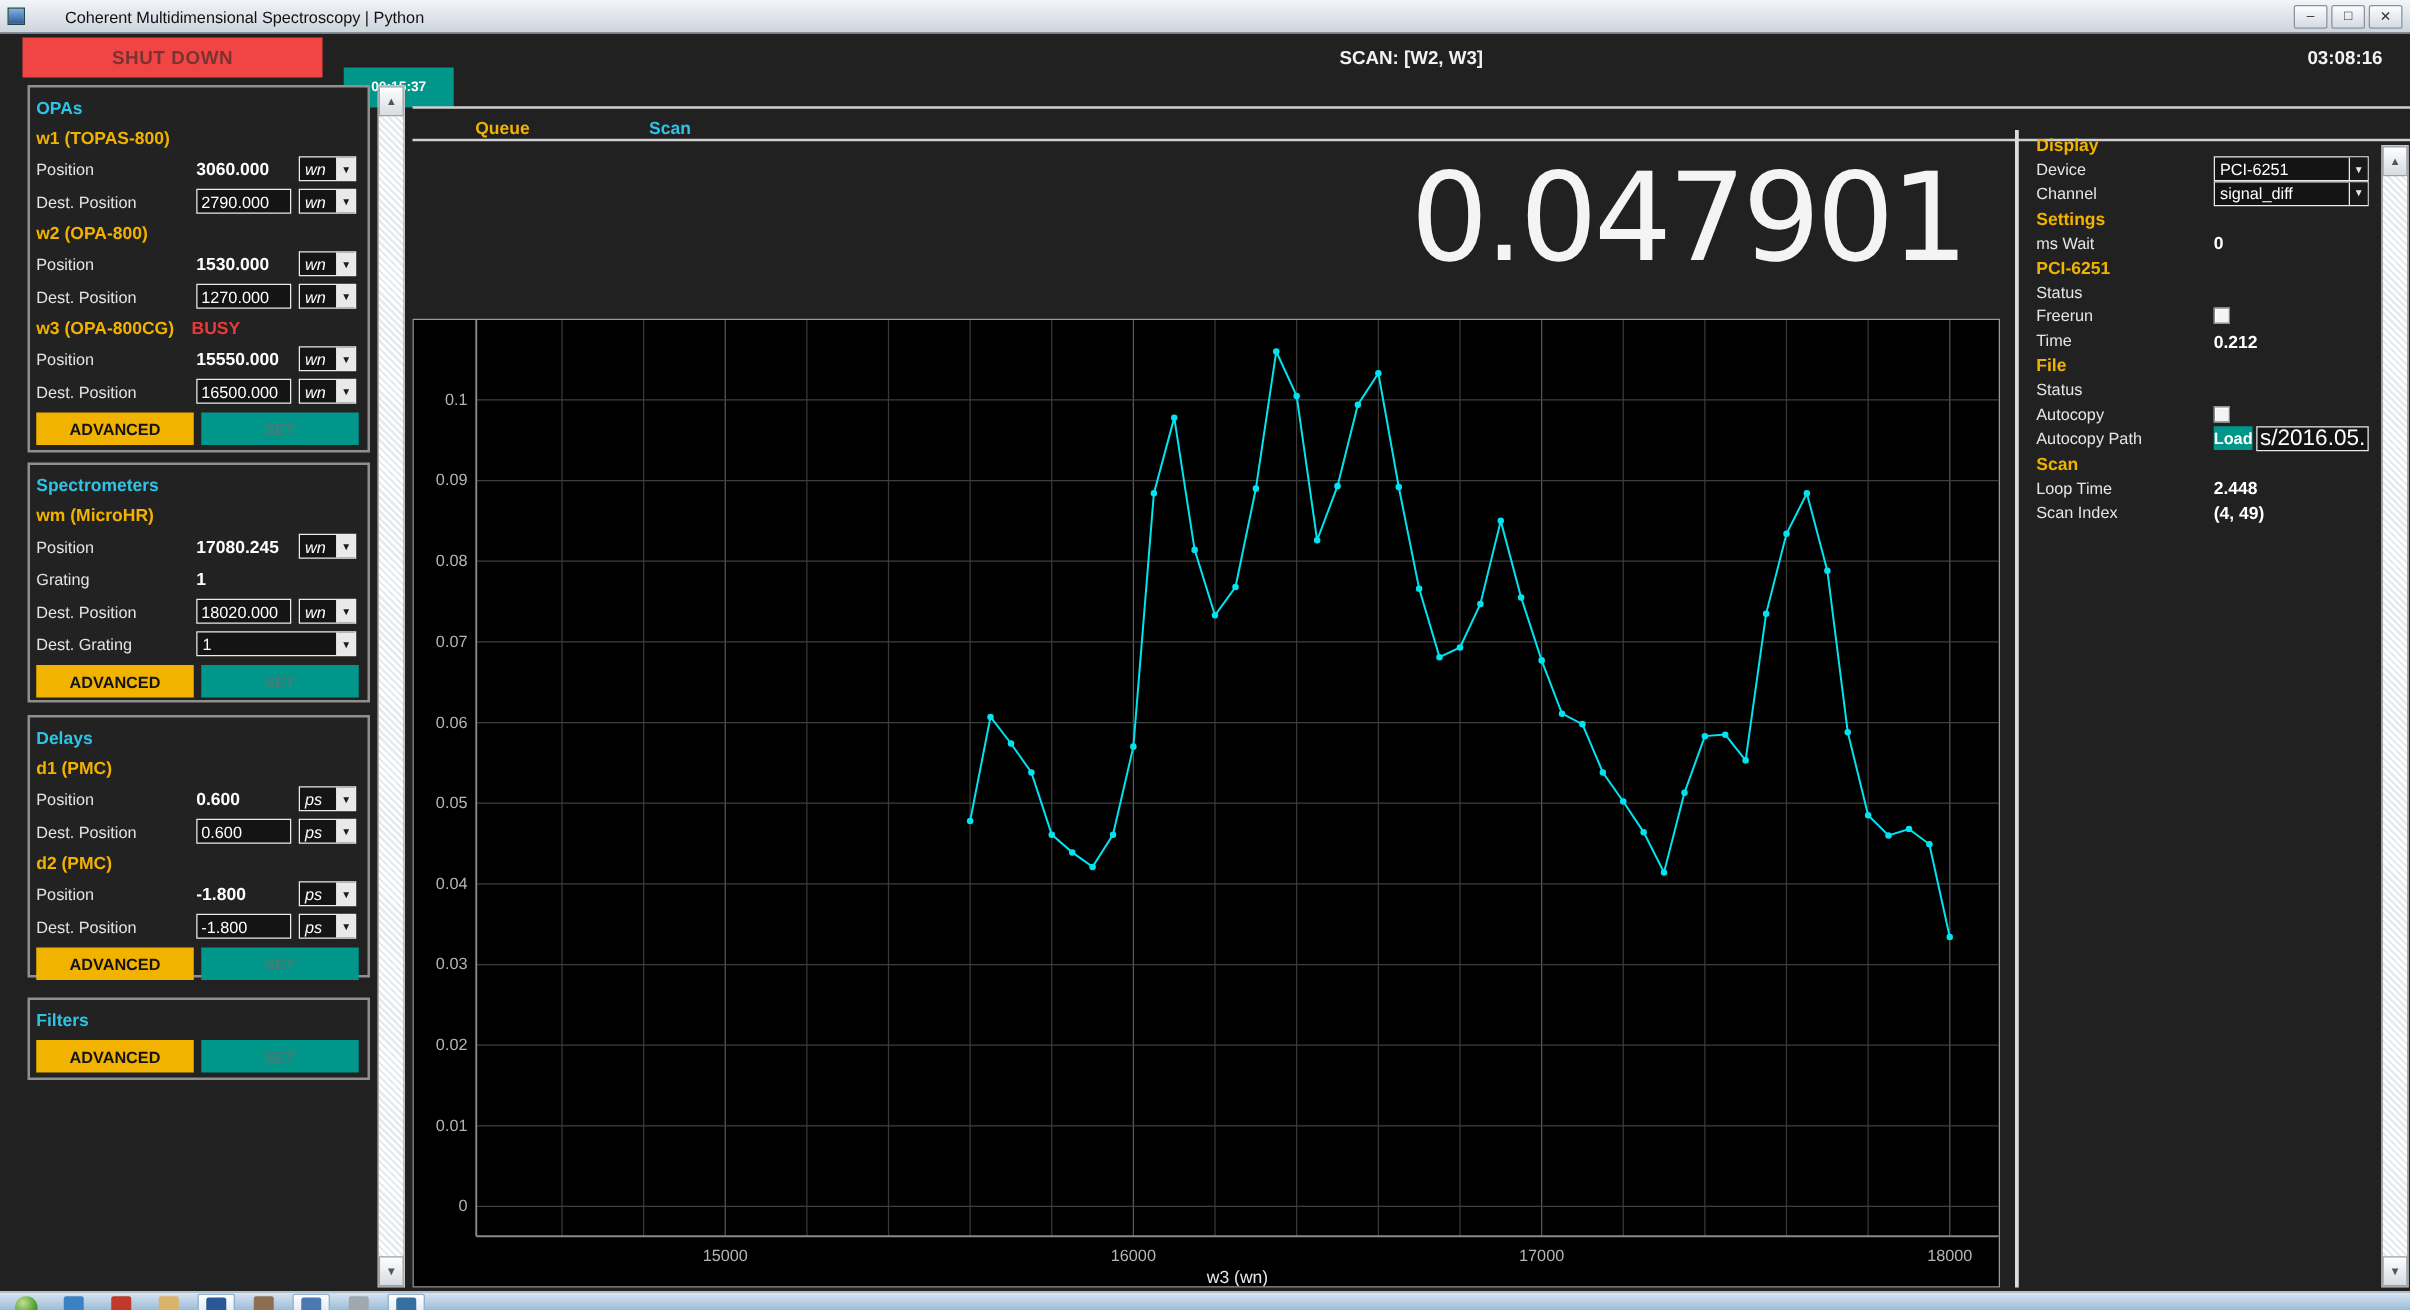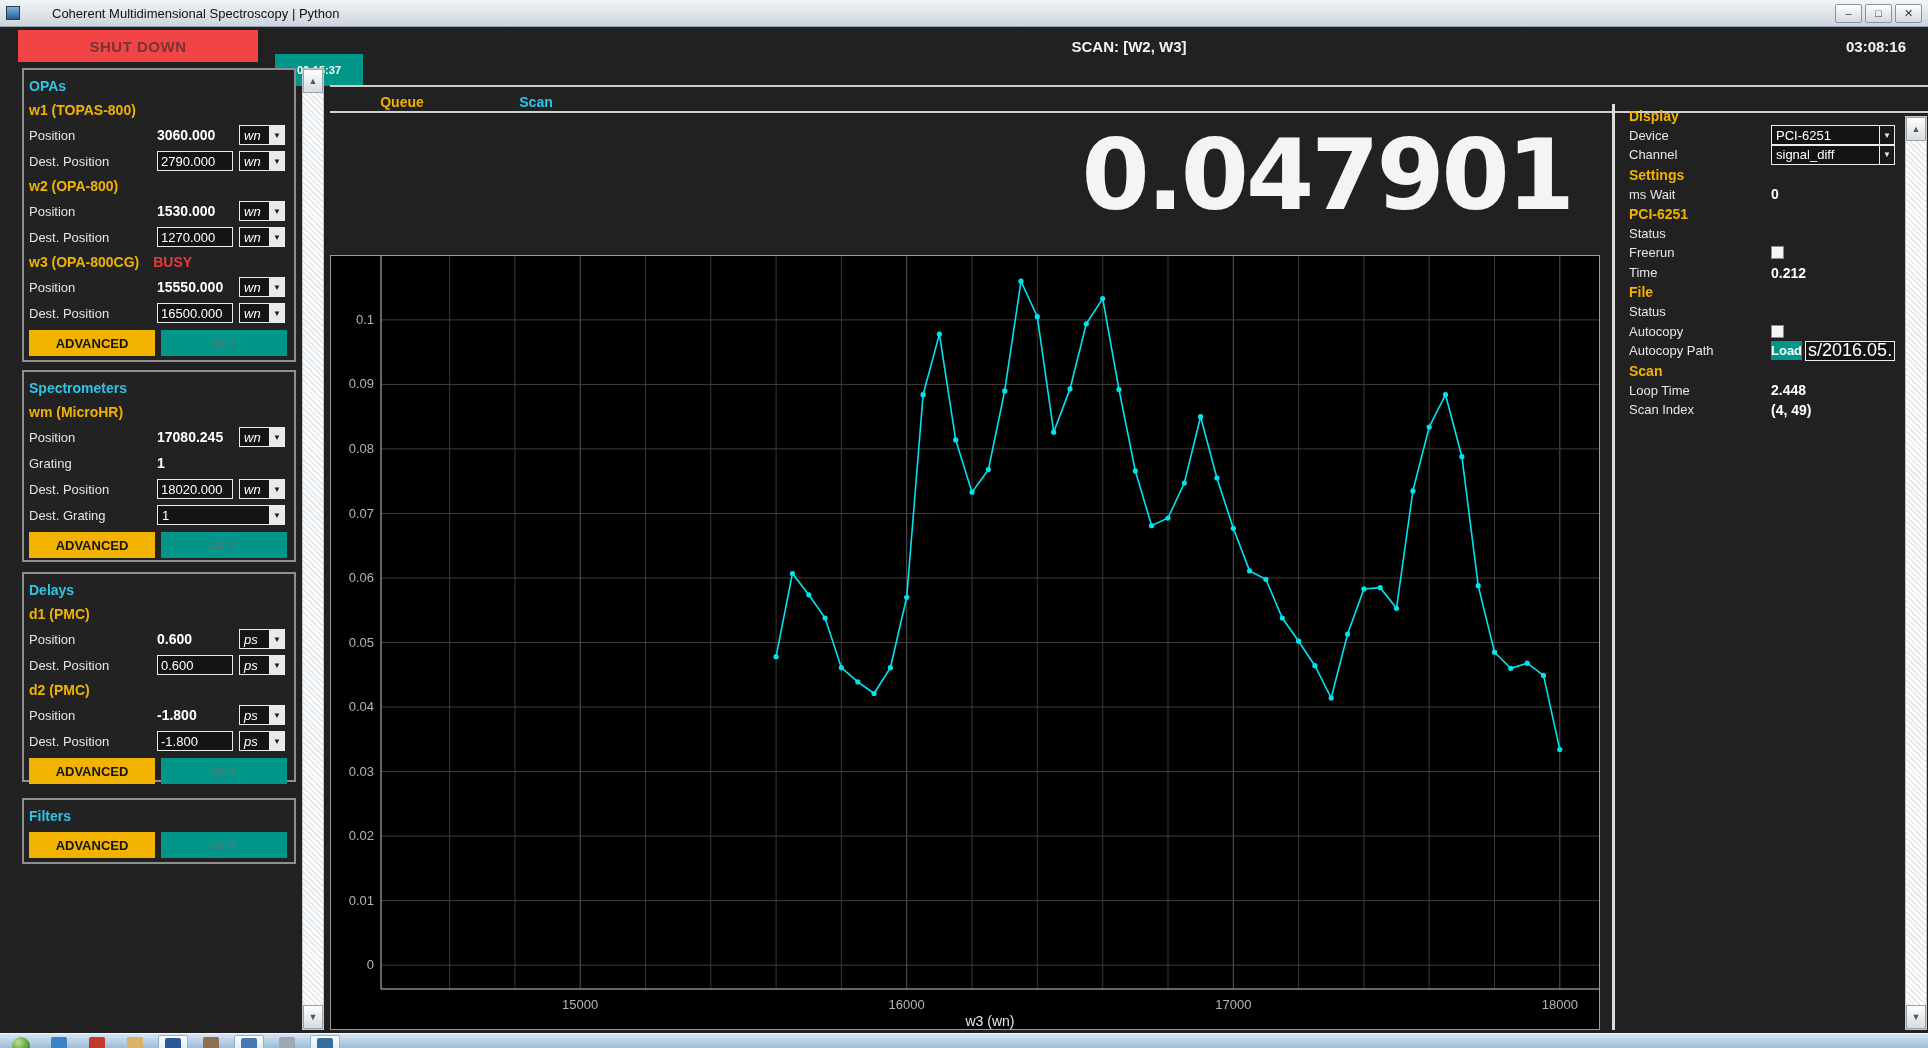--- a/index.html
+++ b/index.html
@@ -68,21 +68,21 @@
 
   
   .tabs { position:absolute; display:flex; }
   .tab { width:134px; text-align:center; font-weight:bold; font-size:14px;
     color:#f2b200; cursor:default; }
   .tab.active { color:#2ec4e6; }
   .hr { position:absolute; left:330px; width:1598px; height:2px; background:#cfcfcf; }
 
   
   .bigvalue { position:absolute; left:700px; top:126px; width:872px; text-align:right;
-    font-family:"DejaVu Sans",sans-serif; font-weight:bold; font-size:98px;
+    font-family:"DejaVu Sans",sans-serif; font-weight:normal; font-size:98px;
     letter-spacing:-3px; color:#f4f4f4; line-height:1; }
 
   
   .chartbox { position:absolute; left:330px; top:255px; width:1270px; height:775px;
     background:#000; border:1px solid #9a9a9a; }
   #chart-mount text { font-family:"Liberation Sans",sans-serif; }
   #chart-mount .tick { fill:#b4b4b4; font-size:13px; }
   #chart-mount .xlabel { fill:#e8e8e8; font-size:14px; }
 
   

